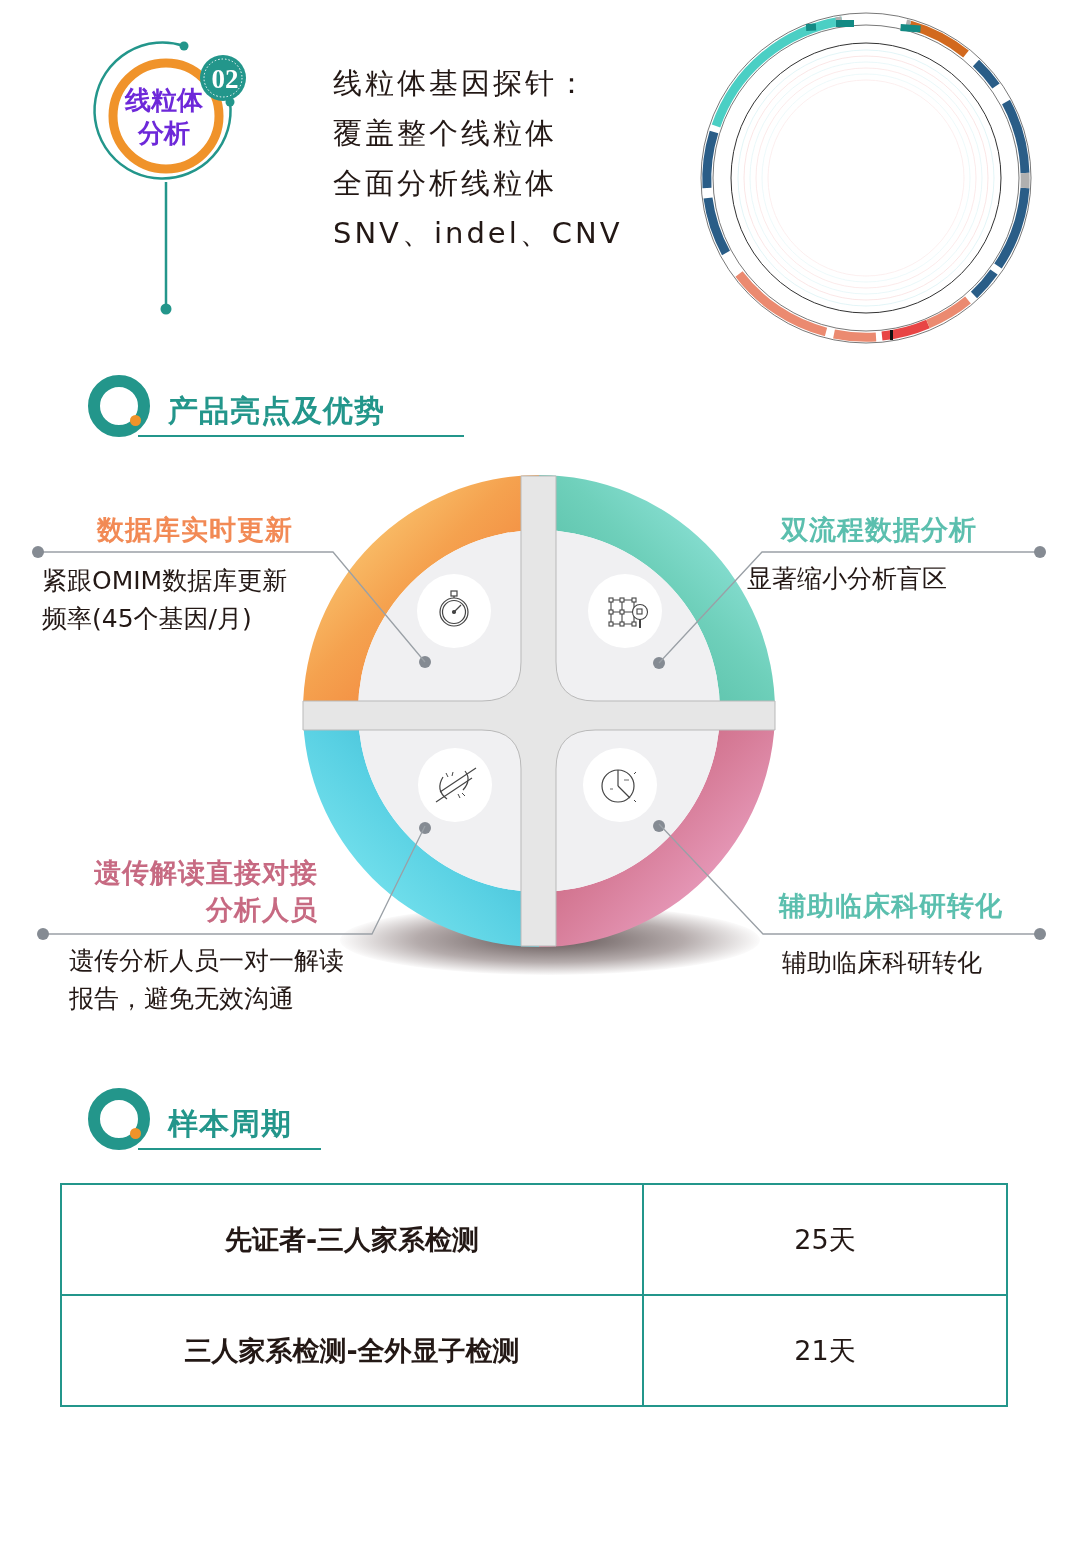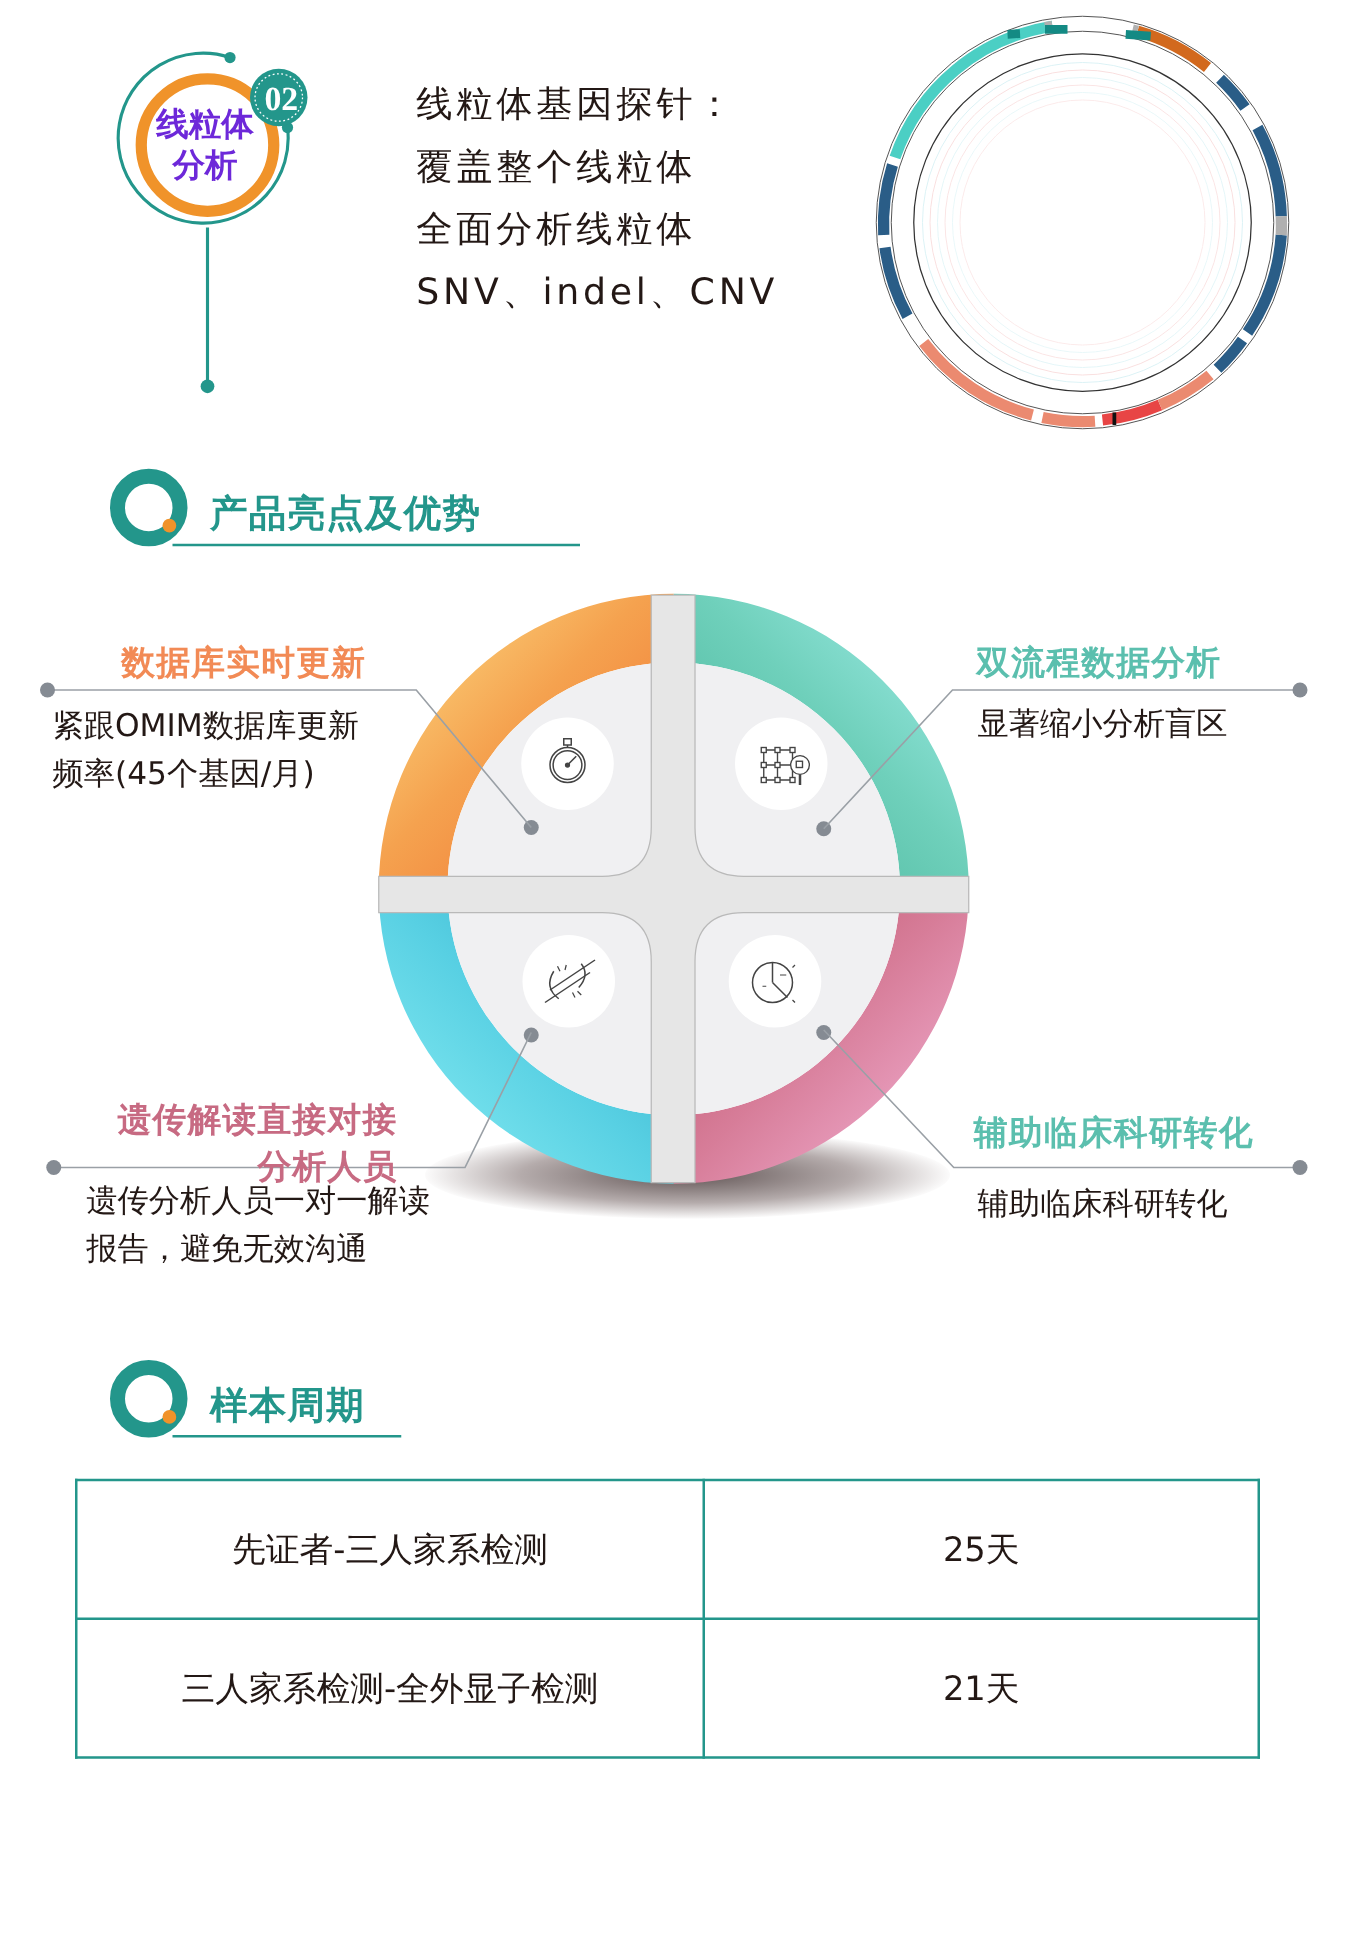--- a/index.html
+++ b/index.html
@@ -30,21 +30,21 @@
     background: radial-gradient(ellipse at center, rgba(70,55,55,0.85) 0%, rgba(90,70,70,0.45) 45%, rgba(255,255,255,0) 72%); }
   .wheel-svg { position: absolute; left: 300px; top: 472px; width: 478px; height: 478px; }
 
   .feat-title { position: absolute; font-size: 27px; font-weight: bold; white-space: nowrap; letter-spacing: 1px; }
   .feat-desc { position: absolute; font-size: 25px; line-height: 38px; color: #231815; white-space: nowrap; }
   .leader-svg { position: absolute; left: 0; top: 0; width: 1080px; height: 1100px; pointer-events: none; }
 
   
   .cycle-table { position: absolute; left: 60px; top: 1183px; width: 948px; border-collapse: collapse; }
   .cycle-table td { border: 2px solid #23968b; text-align: center; font-size: 27px; color: #231815; }
-  .cycle-table td.c1 { width: 502px; }
+  .cycle-table td.c1 { width: 582px; font-weight: bold; }
   .cycle-table tr.r1 td { height: 111px; }
   .cycle-table tr.r2 td { height: 111px; }
   .cycle-table tr.r3 td { height: 100px; }
 </style>
 </head>
 <body>
 
 <svg class="badge-svg" viewBox="0 0 200 290">
 
   <path d="M 104 16 A 68 68 0 1 0 150 72" fill="none" stroke="#23968b" stroke-width="2.5"></path>
@@ -232,25 +232,25 @@
   </g>
 </svg>
 
 <div class="feat-title" style="left:97px; top:512px; color:#f28a55;text-align:center;">数据库实时更新</div>
 <div class="feat-desc" style="left:42px; top:562px;">
   <div>紧跟OMIM数据库更新</div>
   <div>频率(45个基因/月)</div>
 </div>
 
 <div class="feat-title" style="left:781px; top:512px; color:#5bbfae;">双流程数据分析</div>
-<div class="feat-desc" style="left:782px; top:560px;">
+<div class="feat-desc" style="left:747px; top:560px;">
   <div>显著缩小分析盲区</div>
 </div>
 
-<div class="feat-title" style="left:68px; top:878px; color:#c76a82; text-align:right; width:250px; line-height:37px;">
+<div class="feat-title" style="left:68px; top:854px; color:#c76a82; text-align:right; width:250px; line-height:37px;">
   <div>遗传解读直接对接</div>
   <div>分析人员</div>
 </div>
 <div class="feat-desc" style="left:69px; top:942px;">
   <div>遗传分析人员一对一解读</div>
   <div>报告，避免无效沟通</div>
 </div>
 
 <div class="feat-title" style="left:779px; top:888px; color:#5bbfae;">辅助临床科研转化</div>
 <div class="feat-desc" style="left:782px; top:944px;">

